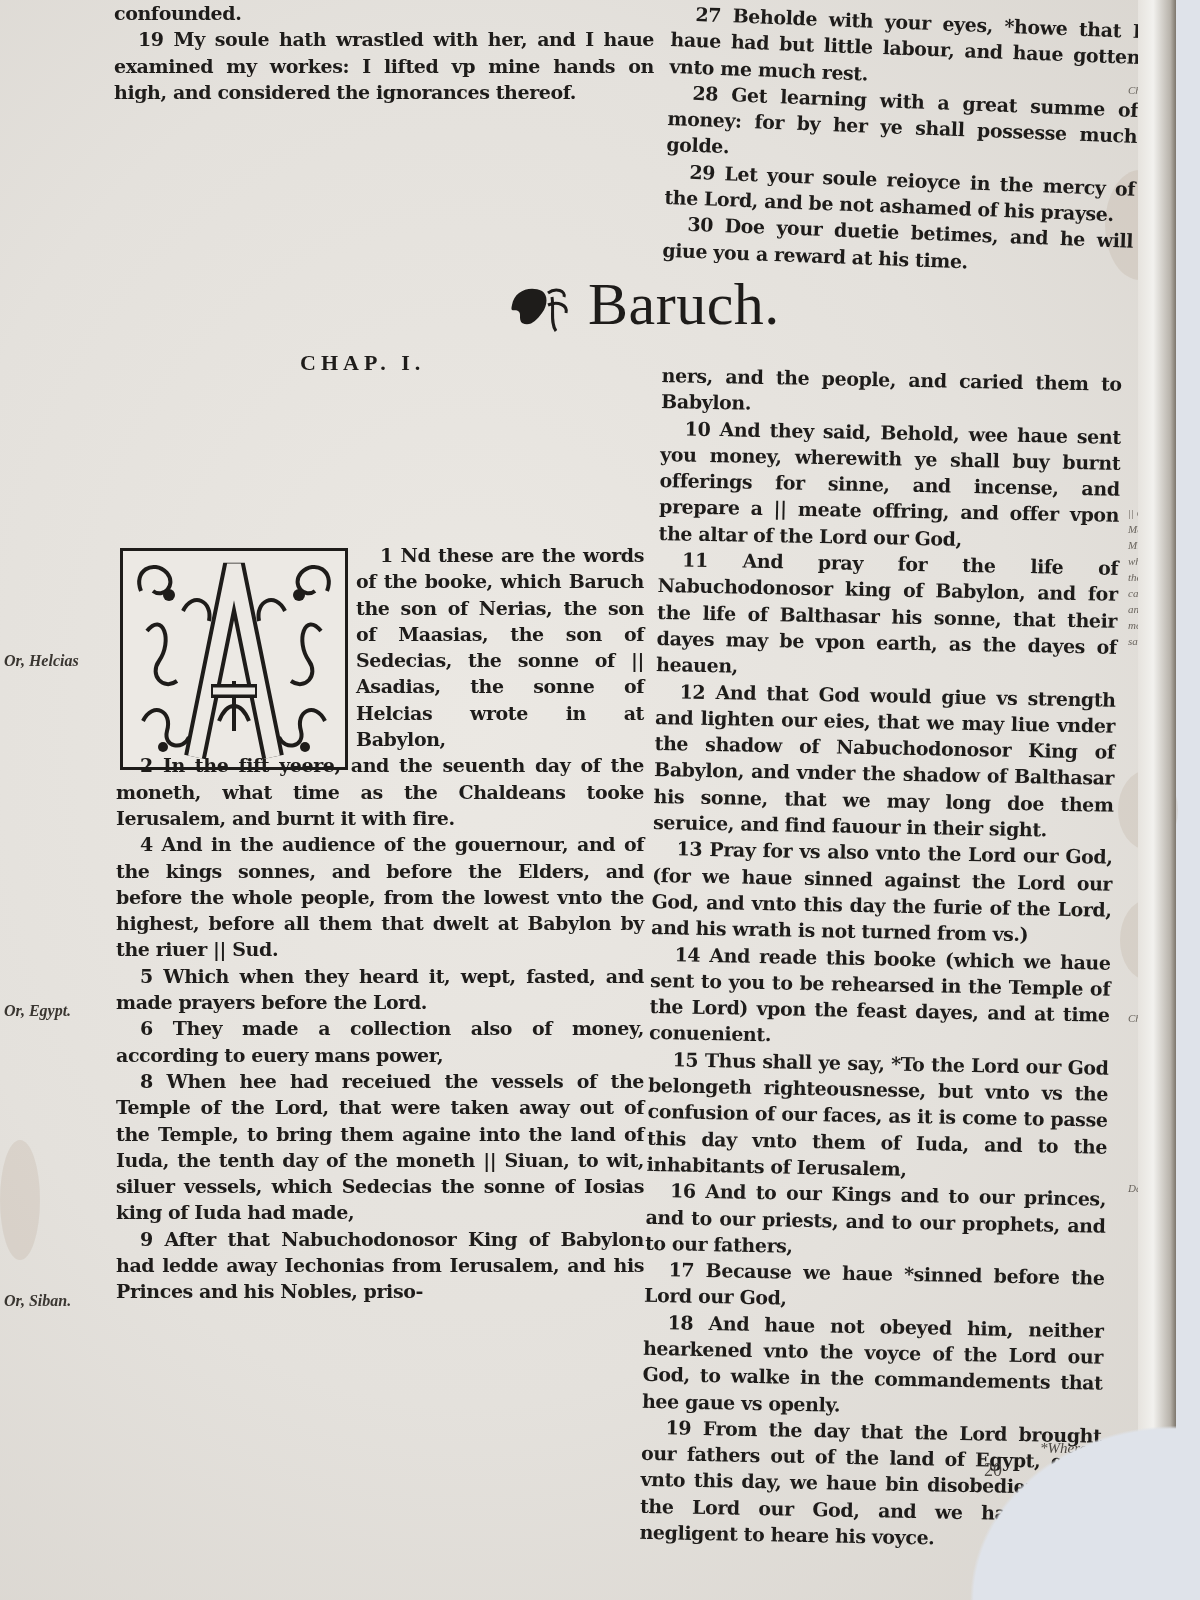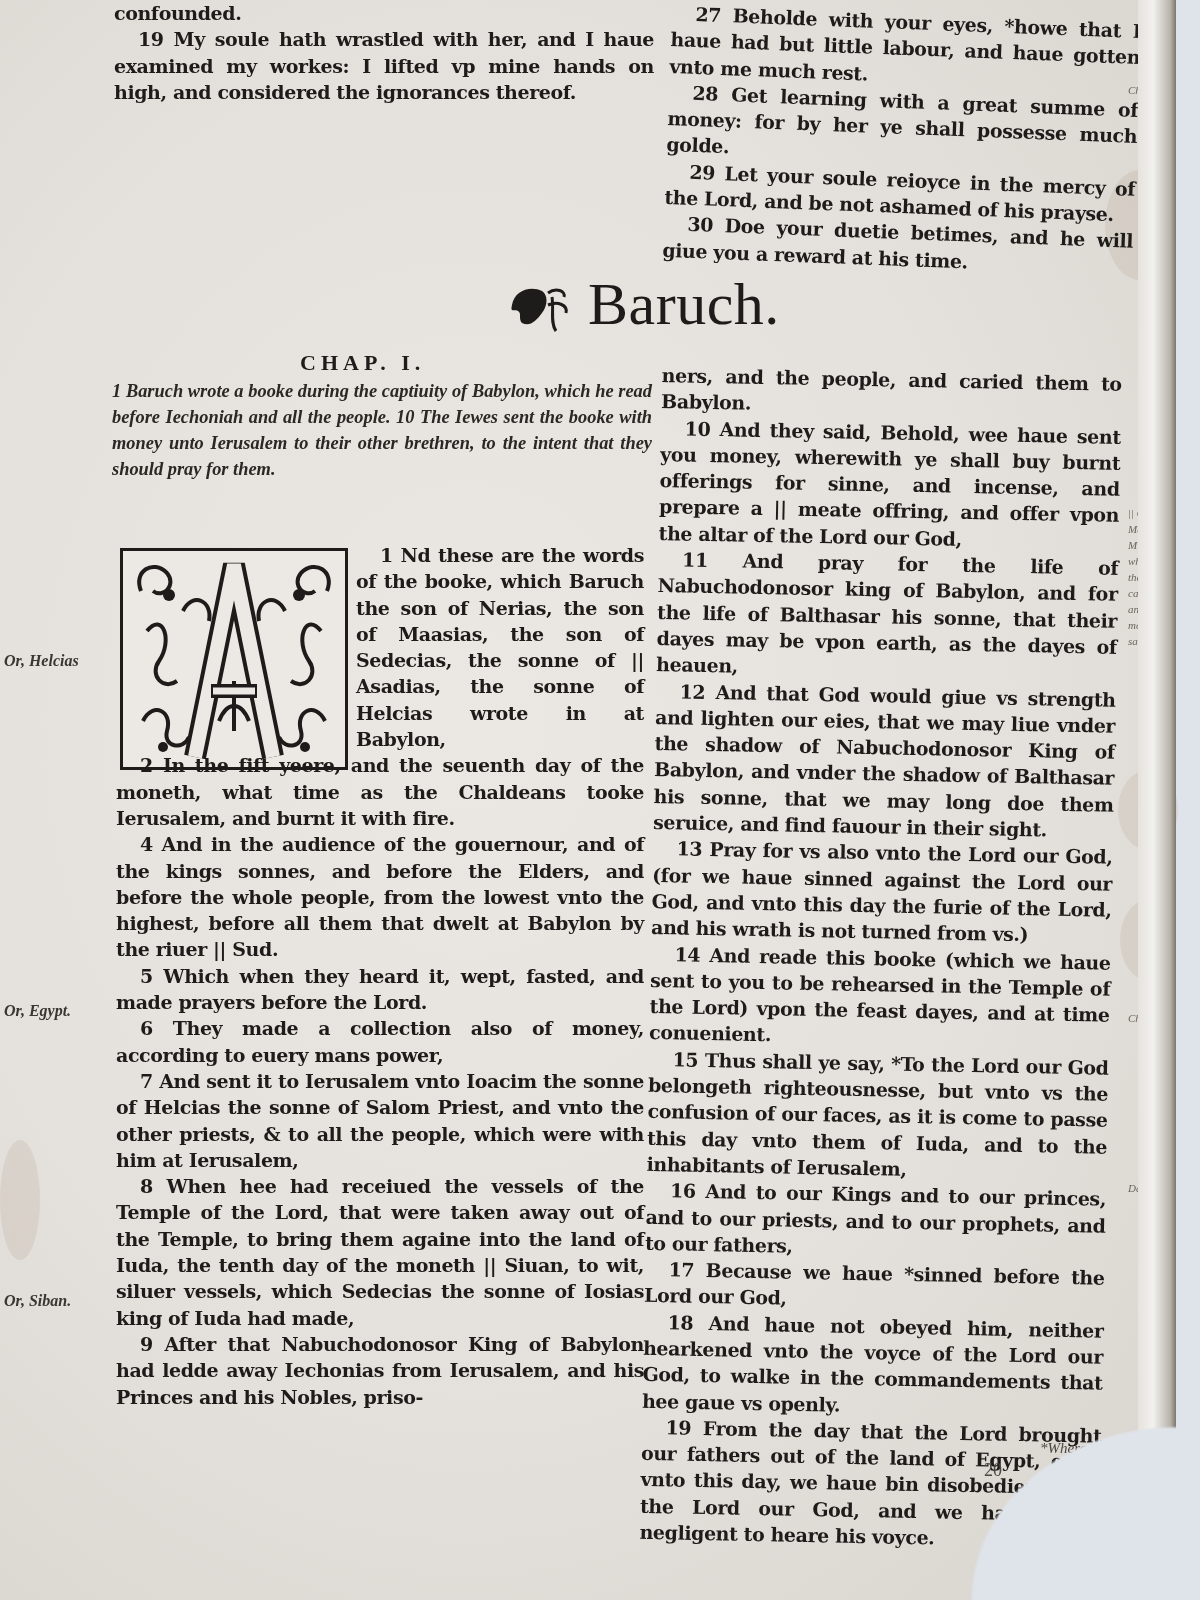--- a/index.html
+++ b/index.html
@@ -86,21 +86,20 @@
       <p><span class="vn">30 </span><span>Doe your duetie betimes, and he will giue you a reward at his time.</span></p>
     </div>
 
   <svg class="fleuron" viewBox="0 0 64 50">
     <path d="M4 22 C6 8 22 2 34 8 C40 12 40 22 34 30 C28 38 22 44 14 40 C10 36 14 30 10 28 C6 26 2 30 4 22 Z" fill="#1e1c1a"></path>
     <path d="M40 10 C48 4 58 8 56 14 M40 22 C50 18 60 22 58 30 M44 14 C46 26 42 40 48 48" stroke="#1e1c1a" stroke-width="3" fill="none"></path>
   </svg>
   <div class="title" style="left:588px;">Baruch.</div>
 
   <div class="chap">CHAP. I.</div>
-  <div class="summary">1 Baruch wrote a booke during the captiuity of Babylon, which he read before Iechoniah and all the people. 10 The Iewes sent the booke with money unto Ierusalem to their other brethren, to the intent that they should pray for them.</div>
 
   <div class="dropcap">
     <svg width="222" height="216" viewBox="0 0 222 216">
       <g stroke="#1e1c1a" stroke-width="4" fill="none">
         <path d="M18 40 C10 20 30 8 44 22 C54 34 40 48 30 40"></path>
         <path d="M204 40 C212 20 192 8 178 22 C168 34 182 48 192 40"></path>
         <path d="M24 80 C40 60 50 90 36 110 C26 124 40 140 54 130"></path>
         <path d="M198 80 C182 60 172 90 186 110 C196 124 182 140 168 130"></path>
         <path d="M20 170 C30 150 50 160 44 180 C40 196 60 200 66 186"></path>
         <path d="M202 170 C192 150 172 160 178 180 C182 196 162 200 156 186"></path>
@@ -120,21 +119,20 @@
       <path d="M90 140 L132 140" stroke="#ece9e4" stroke-width="7"></path>
     </svg>
   </div>
 
   <div class="col left-main" id="lm">
       <p class="beside"><span class="vn">1 </span><span>Nd these are the words of the booke, which Baruch the son of Nerias, the son of Maasias, the son of Sedecias, the sonne of || Asadias, the sonne of Helcias wrote in at Babylon,</span></p>
       <p><span class="vn">2 </span><span>In the fift yeere, and the seuenth day of the moneth, what time as the Chaldeans tooke Ierusalem, and burnt it with fire.</span></p>
       <p><span class="vn">4 </span><span>And in the audience of the gouernour, and of the kings sonnes, and before the Elders, and before the whole people, from the lowest vnto the highest, before all them that dwelt at Babylon by the riuer || Sud.</span></p>
       <p><span class="vn">5 </span><span>Which when they heard it, wept, fasted, and made prayers before the Lord.</span></p>
       <p><span class="vn">6 </span><span>They made a collection also of money, according to euery mans power,</span></p>
-      <p><span class="vn">7 </span><span>And sent it to Ierusalem vnto Ioacim the sonne of Helcias the sonne of Salom Priest, and vnto the other priests, &amp; to all the people, which were with him at Ierusalem,</span></p>
       <p><span class="vn">8 </span><span>When hee had receiued the vessels of the Temple of the Lord, that were taken away out of the Temple, to bring them againe into the land of Iuda, the tenth day of the moneth || Siuan, to wit, siluer vessels, which Sedecias the sonne of Iosias king of Iuda had made,</span></p>
       <p><span class="vn">9 </span><span>After that Nabuchodonosor King of Babylon had ledde away Iechonias from Ierusalem, and his Princes and his Nobles, priso-</span></p>
     </div>
   <div class="col right-main" id="rm">
       <p><span>ners, and the people, and caried them to Babylon.</span></p>
       <p><span class="vn">10 </span><span>And they said, Behold, wee haue sent you money, wherewith ye shall buy burnt offerings for sinne, and incense, and prepare a || meate offring, and offer vpon the altar of the Lord our God,</span></p>
       <p><span class="vn">11 </span><span>And pray for the life of Nabuchodonosor king of Babylon, and for the life of Balthasar his sonne, that their dayes may be vpon earth, as the dayes of heauen,</span></p>
       <p><span class="vn">12 </span><span>And that God would giue vs strength and lighten our eies, that we may liue vnder the shadow of Nabuchodonosor King of Babylon, and vnder the shadow of Balthasar his sonne, that we may long doe them seruice, and find fauour in their sight.</span></p>
       <p><span class="vn">13 </span><span>Pray for vs also vnto the Lord our God, (for we haue sinned against the Lord our God, and vnto this day the furie of the Lord, and his wrath is not turned from vs.)</span></p>
       <p><span class="vn">14 </span><span>And reade this booke (which we haue sent to you to be rehearsed in the Temple of the Lord) vpon the feast dayes, and at time conuenient.</span></p>

